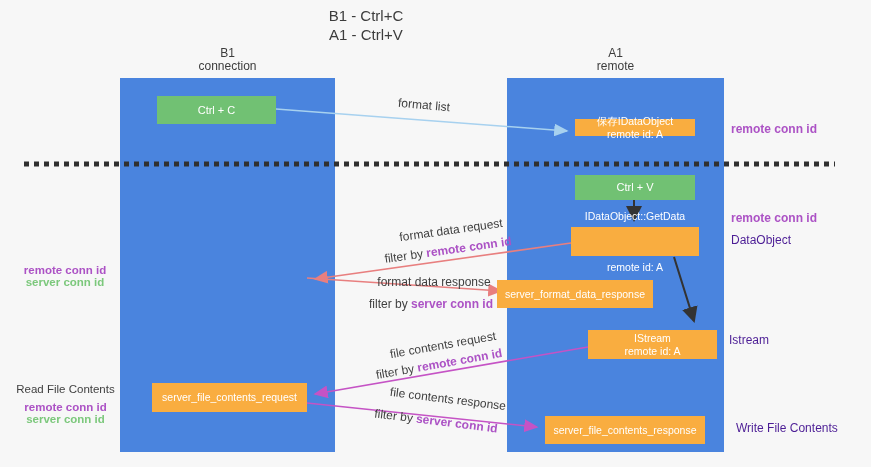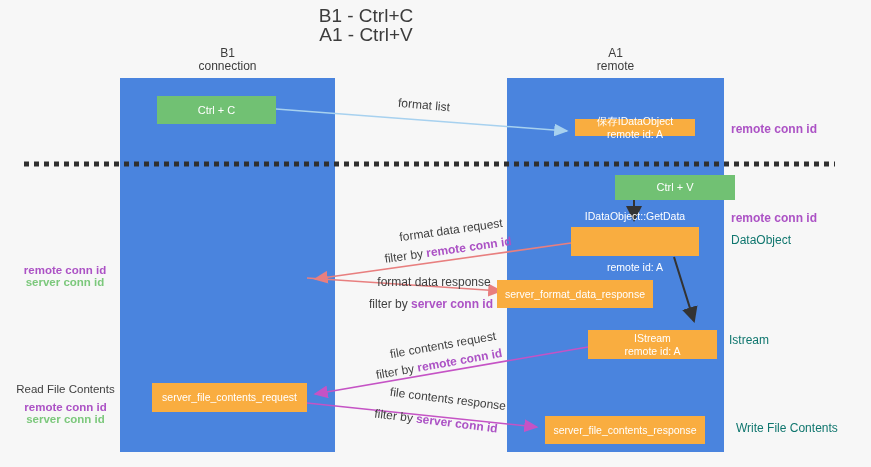--- a/index.html
+++ b/index.html
@@ -1,30 +1,30 @@
 <!DOCTYPE html>
 <html style="--column_blue: #4a84de; --box_green: #71c173; --box_orange: #f9ad40; --arrow_blue: #a7d1ef; --arrow_red: #e87f7f; --arrow_magenta: #c553c5; --arrow_black: #333333; --text_purple: #ac52c5; --text_green: #7cc87c; --dash_color: #303030;"><head>
 <meta charset="utf-8">
 <style>
   html,body{margin:0;padding:0;background:#f7f7f7;font-family:"Liberation Sans",sans-serif;}
   .canvas{position:relative;width:871px;height:467px;background:#f7f7f7;overflow:hidden;}
   .abs{position:absolute;}
-  .title{left:0;top:6px;width:732px;text-align:center;font-size:19px;line-height:19px;color:#3c3c3c;}
+  .title{left:0;top:6px;width:732px;text-align:center;font-size:15px;line-height:19px;color:#3c3c3c;}
   .lane-header{top:47px;text-align:center;font-size:12px;line-height:13px;color:#3c3c3c;}
   .lane{background:var(--column_blue);top:78px;height:374px;}
   .node{display:flex;flex-direction:column;align-items:center;justify-content:center;
         color:#fff;text-align:center;font-size:11px;line-height:13px;}
   .node.green{background:var(--box_green);}
   .node.orange{background:var(--box_orange);}
   .node .sm{font-size:10.5px;}
   .flabel{font-size:12px;color:#3f3f3f;white-space:nowrap;transform-origin:center;}
   .ctr{transform:translate(-50%,-50%);}
   .purple{color:var(--text_purple);font-weight:bold;}
   .greenT{color:var(--text_green);font-weight:bold;}
-  .side-label{font-size:12px;color:#0f766e;white-space:nowrap;}
+  .side-label{font-size:12px;color:#4c1d95;white-space:nowrap;}
   .side-label.bold-purple{color:var(--text_purple);font-weight:bold;}
   .left-group{text-align:center;font-size:11.5px;line-height:12px;color:#3f3f3f;}
   svg.overlay{position:absolute;left:0;top:0;pointer-events:none;}
 </style>
 </head>
 <body>
 
 <div class="canvas">
 
   <div class="abs title">
@@ -71,21 +71,21 @@
 
   <div class="abs node green" style="left:157px;top:96px;width:119px;height:28px;">
     <div>Ctrl + C</div>
   </div>
 
   <div class="abs node orange" style="left:575px;top:119px;width:120px;height:17px;">
     <div class="sm">保存IDataObject</div>
     <div class="sm">remote id: A</div>
   </div>
 
-  <div class="abs node green" style="left:575px;top:175px;width:120px;height:25px;margin-left:40px;">
+  <div class="abs node green" style="left:575px;top:175px;width:120px;height:25px;">
     <div>Ctrl + V</div>
   </div>
 
   <div class="abs node orange" style="left:571px;top:227px;width:128px;height:29px;gap:38px;">
     <div class="sm">IDataObject::GetData</div>
     <div class="sm">remote id: A</div>
   </div>
 
 
   <div class="abs node orange" style="left:497px;top:280px;width:156px;height:28px;">

